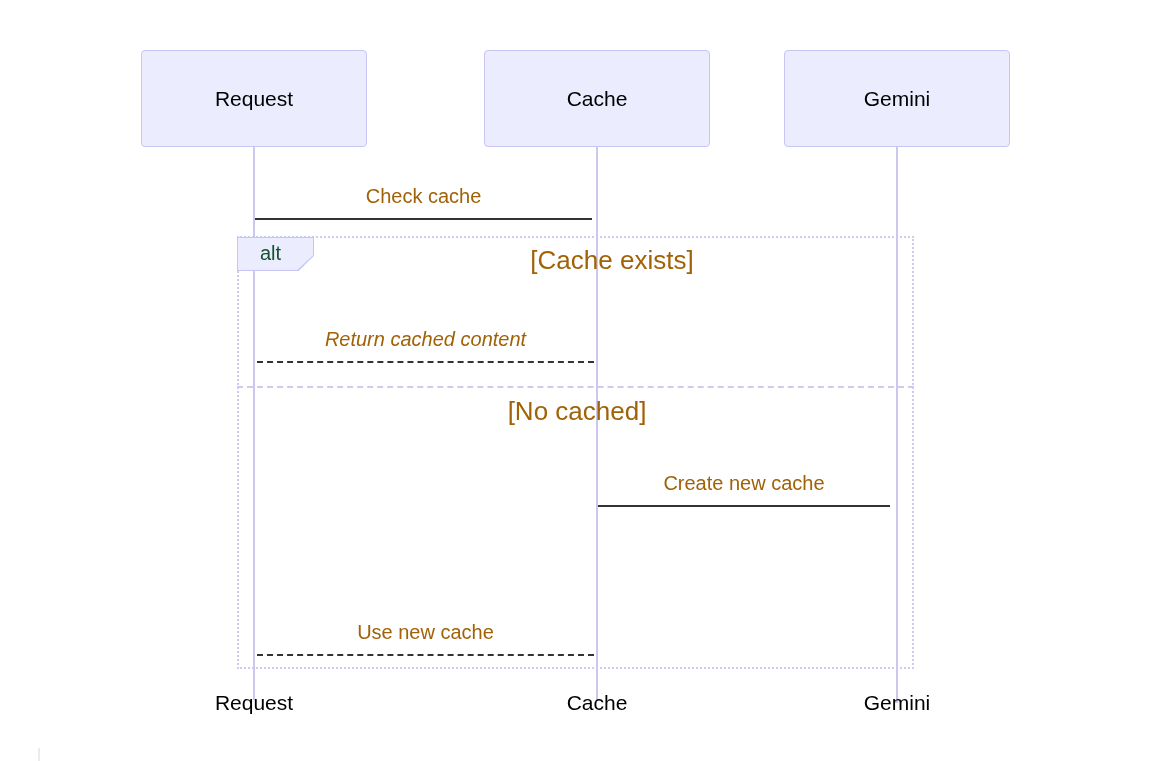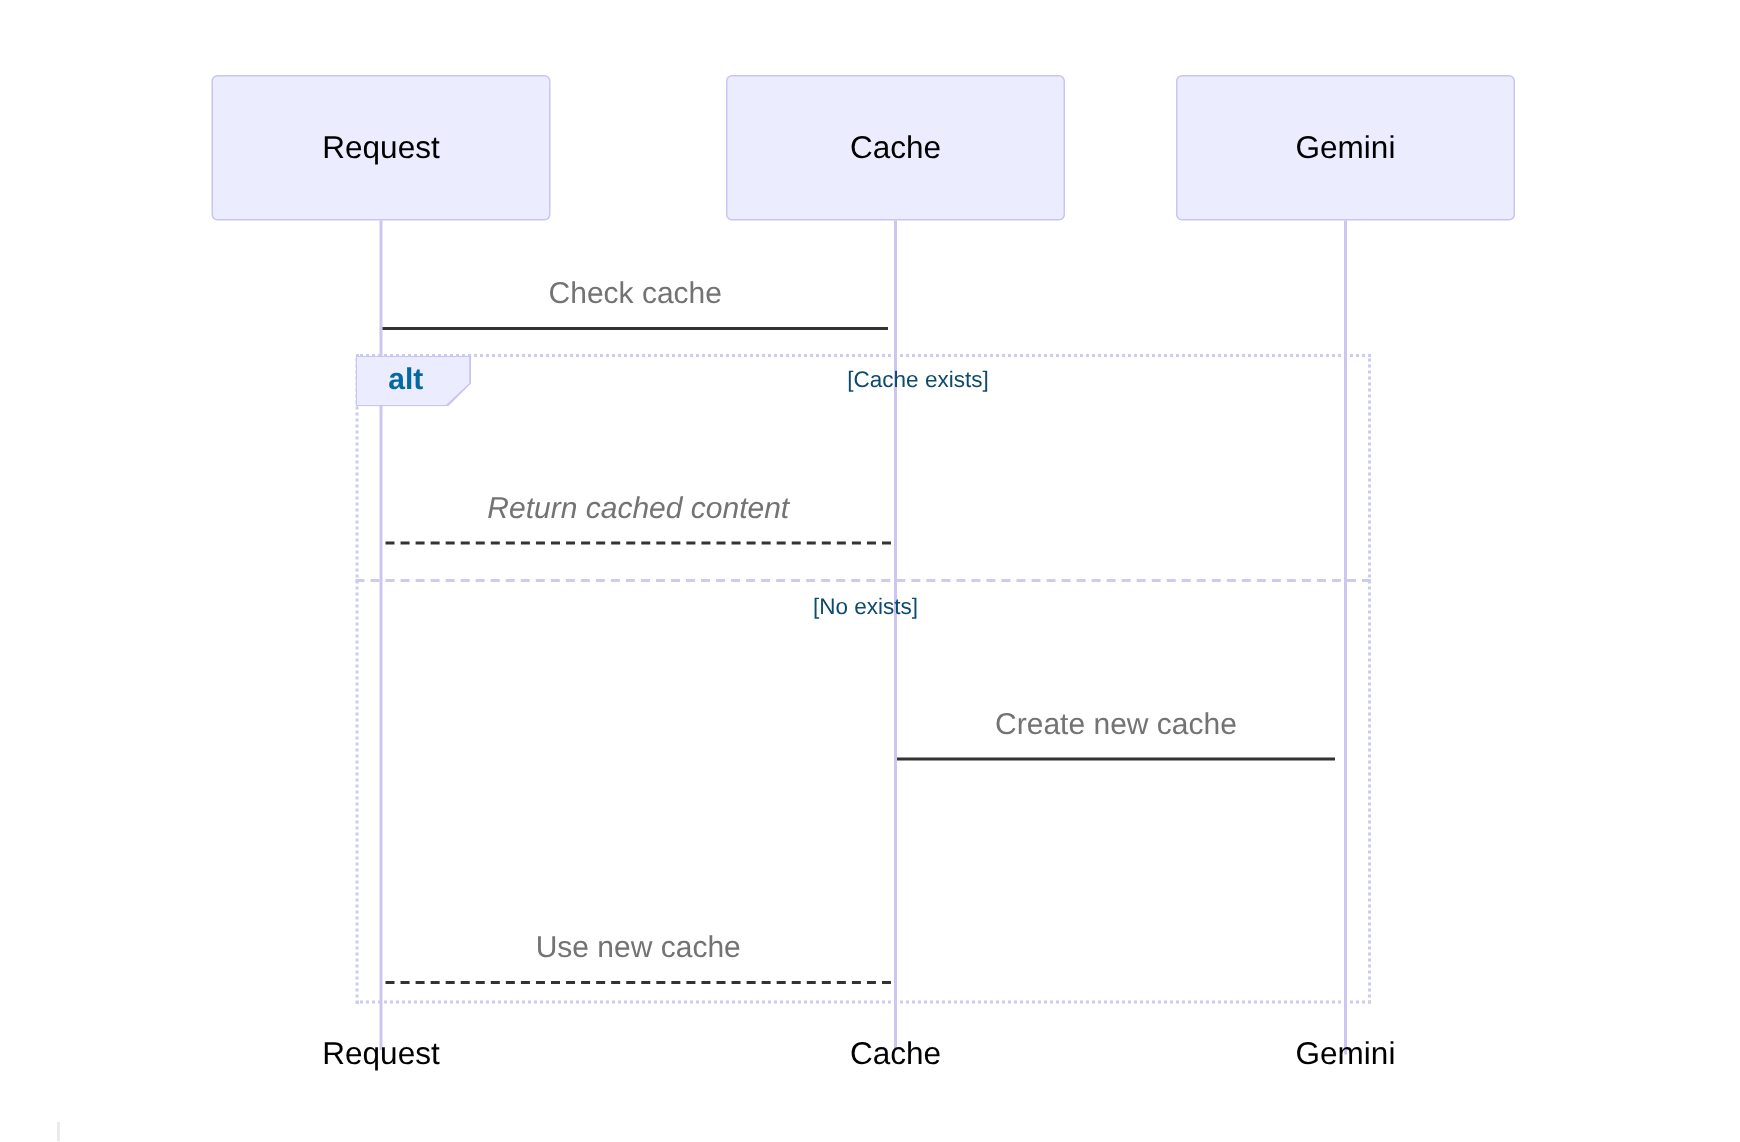--- a/index.html
+++ b/index.html
@@ -51,30 +51,30 @@
     position: absolute; inset: 0;
     background: #c8c5f2;
     clip-path: polygon(0 0, 100% 0, 100% 55%, 80% 100%, 0 100%);
   }
   .alt-label-fill {
     position: absolute; inset: 1px;
     background: #ECECFF;
     clip-path: polygon(0 0, 100% 0, 100% 54%, 79% 100%, 0 100%);
     display: flex; align-items: center; justify-content: center;
     padding-right: 10px; padding-bottom: 2px;
-    font-size: 20px; font-weight: 700; color: #0369a1;
+    font-size: 20px; font-weight: 400; color: #14532d;
   }
 
   
   .condition {
     position: absolute;
     width: 300px;
     text-align: center;
-    font-size: 15px;
-    color: #0c4a6e;
+    font-size: 26px;
+    color: #a16207;
     z-index: 2;
   }
   .cond-1 { left: 462px; top: 245px; }
   .cond-2 { left: 427px; top: 396px; }
 
   
   .actor-box {
     position: absolute;
     top: 50px;
     width: 226px; height: 97px;
@@ -101,21 +101,21 @@
   }
   .abt-request { left: 154px; }
   .abt-cache   { left: 497px; }
   .abt-gemini  { left: 797px; }
 
   
   .msg { position: absolute; z-index: 2; }
   .msg .mlabel {
     text-align: center;
     font-size: 20px;
-    color: #737373;
+    color: #a16207;
     line-height: 27px;
     margin-bottom: 8px;
     white-space: nowrap;
   }
   .msg .mline { height: 0; border-top: 2px solid #333333; }
   .msg.dashed .mline { border-top-style: dashed; }
   .msg-1 { left: 255px; top: 183px; width: 337px; }
   .msg-2 { left: 257px; top: 326px; width: 337px; font-style: italic; }
   .msg-3 { left: 598px; top: 470px; width: 292px; }
   .msg-4 { left: 600px; top: 544px; width: 290px; }
@@ -141,21 +141,21 @@
 
   <div class="alt-frame"></div>
   <div class="alt-divider"></div>
 
   <div class="alt-label-wrap">
     <div class="alt-label-border"></div>
     <div class="alt-label-fill">alt</div>
   </div>
 
   <div class="condition cond-1">[Cache exists]</div>
-  <div class="condition cond-2">[No exists]</div>
+  <div class="condition cond-2">[No cached]</div>
 
   <div class="actor-box ab-request">
     <span>Request</span>
   </div>
   <div class="actor-box ab-cache">
     <span>Cache</span>
   </div>
   <div class="actor-box ab-gemini">
     <span>Gemini</span>
   </div>

